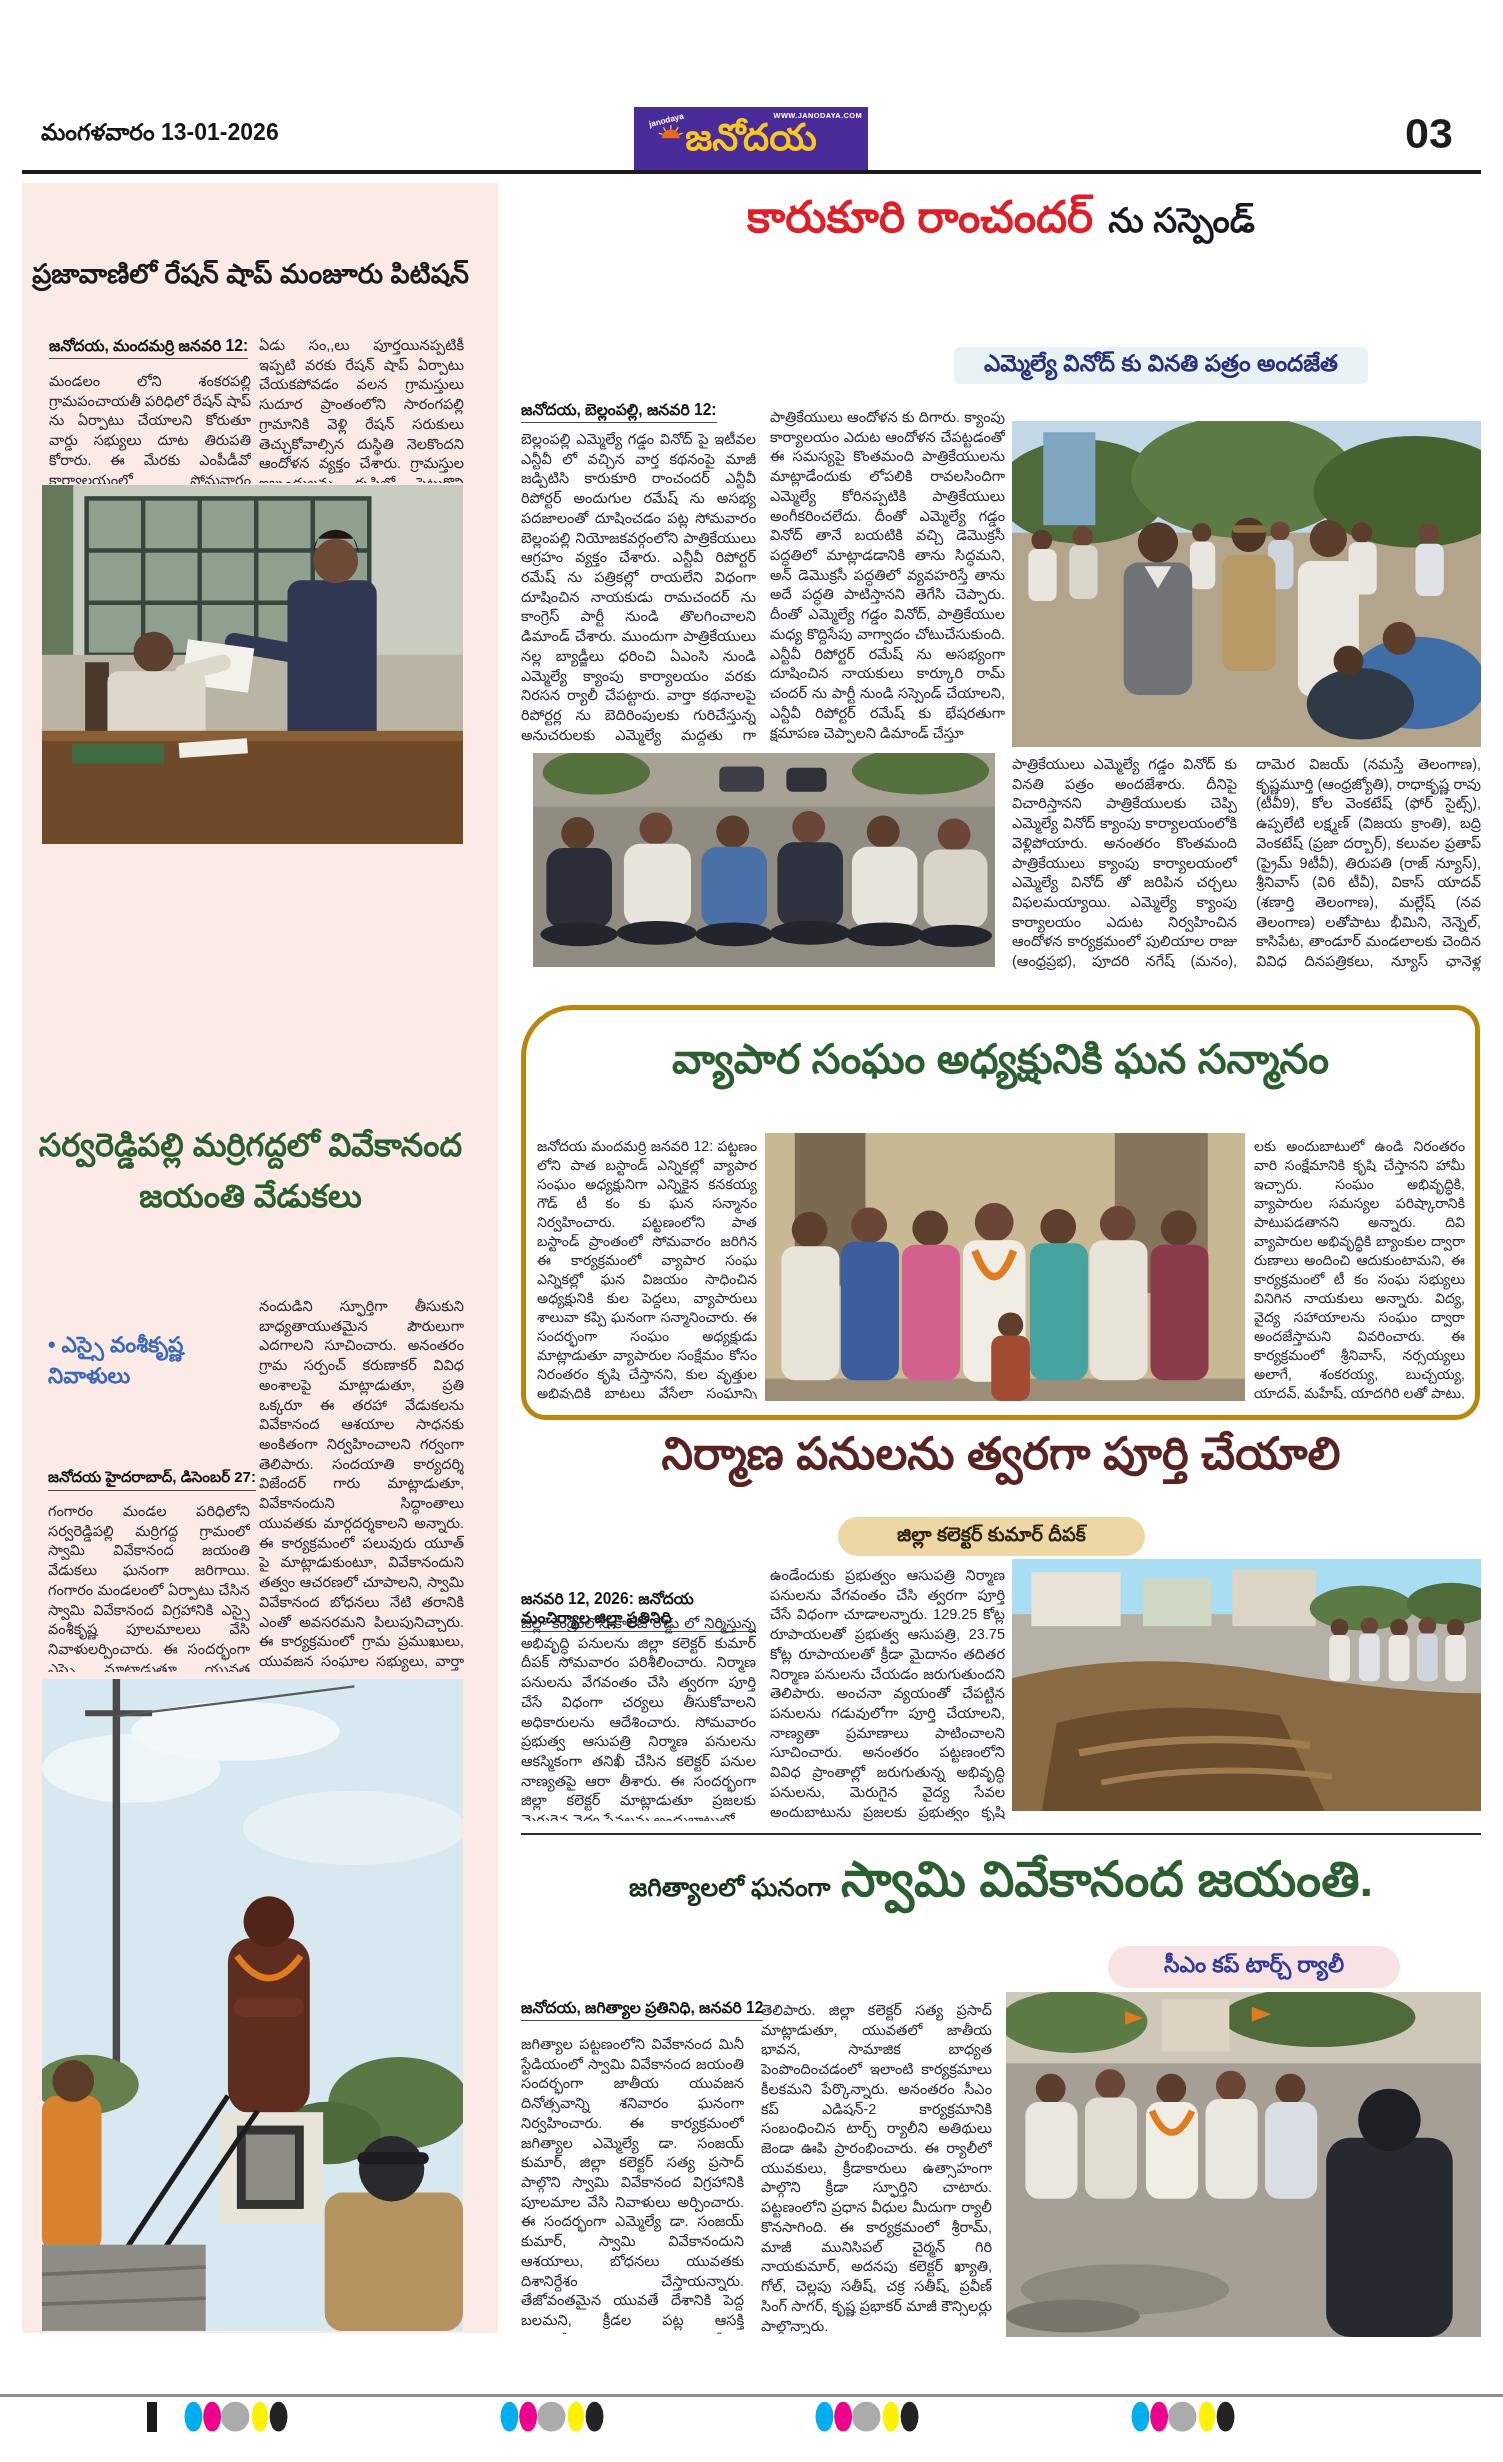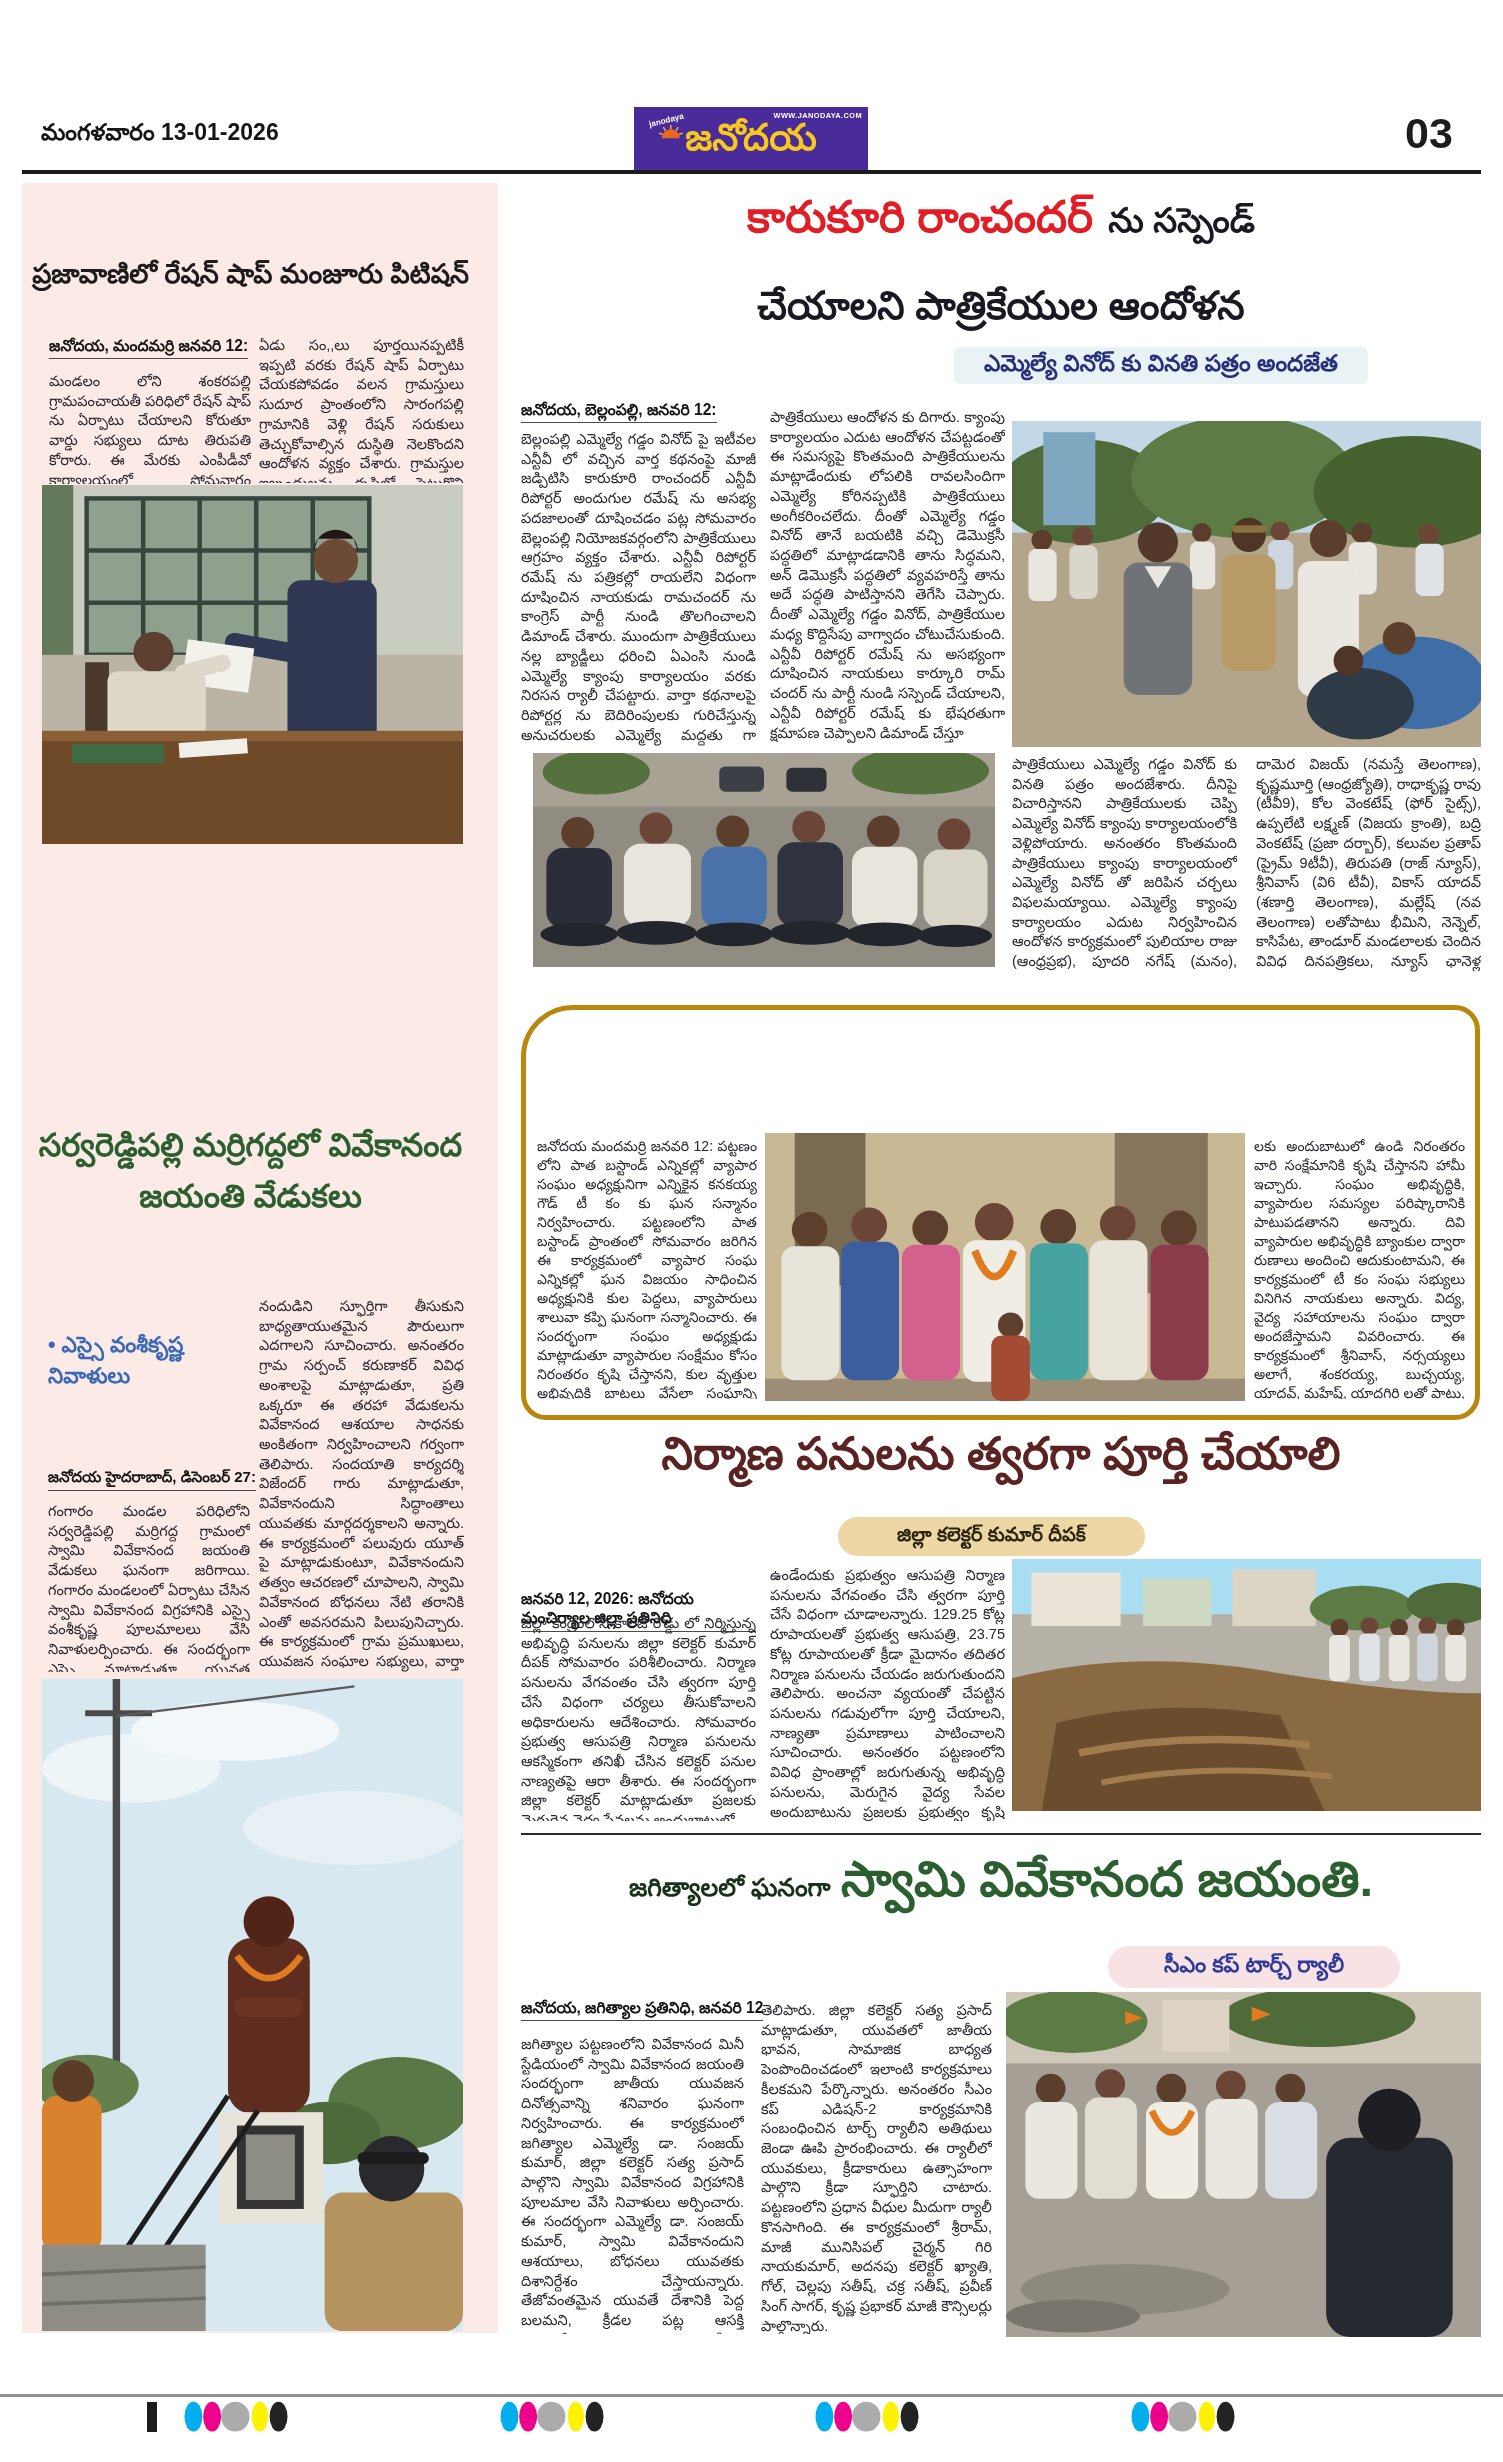--- a/index.html
+++ b/index.html
@@ -121,21 +121,20 @@
       <rect x="380" y="690" width="186" height="186" rx="24" fill="#b5945f"></rect>
       <circle cx="470" cy="658" r="44" fill="#2a2a2e"></circle>
       <rect x="424" y="636" width="96" height="16" rx="8" fill="#1d1d20"></rect>
     </svg>
   </div>
 
   <div class="abs" style="left:521px;top:192px;width:960px;height:88px;display:flex;align-items:baseline;justify-content:center;gap:15px;">
     <span class="hl" style="font-size:44px;color:#E11D26;">కారుకూరి రాంచందర్</span>
     <span class="hl" style="font-size:34px;color:#191923;">ను సస్పెండ్</span>
   </div>
-  <div class="abs hl center" style="left:521px;top:284px;width:960px;font-size:39px;color:#191923;">చేయాలని పాత్రికేయుల ఆందోళన</div>
 
   <div class="pill" style="left:954px;top:347px;width:414px;height:37px;background:#E9F3F5;border-radius:6px;font-size:23px;color:#28307F;">ఎమ్మెల్యే వినోద్ కు వినతి పత్రం అందజేత</div>
 
   <div class="byline" style="left:521px;top:400px;">జనోదయ, బెల్లంపల్లి, జనవరి 12:</div>
   <div class="body-col" style="left:521px;top:430px;width:235px;height:319px;">బెల్లంపల్లి ఎమ్మెల్యే గడ్డం వినోద్ పై ఇటీవల ఎన్టీవీ లో వచ్చిన వార్త కథనంపై మాజీ జడ్పిటిసి కారుకూరి రాంచందర్ ఎన్టీవీ రిపోర్టర్ అందుగుల రమేష్ ను అసభ్య పదజాలంతో దూషించడం పట్ల సోమవారం బెల్లంపల్లి నియోజకవర్గంలోని పాత్రికేయులు ఆగ్రహం వ్యక్తం చేశారు. ఎన్టీవీ రిపోర్టర్ రమేష్ ను పత్రికల్లో రాయలేని విధంగా దూషించిన నాయకుడు రామచందర్ ను కాంగ్రెస్ పార్టీ నుండి తొలగించాలని డిమాండ్ చేశారు. ముందుగా పాత్రికేయులు నల్ల బ్యాడ్జీలు ధరించి ఏఎంసి నుండి ఎమ్మెల్యే క్యాంపు కార్యాలయం వరకు నిరసన ర్యాలీ చేపట్టారు. వార్తా కథనాలపై రిపోర్టర్ల ను బెదిరింపులకు గురిచేస్తున్న అనుచరులకు ఎమ్మెల్యే మద్దతు గా నిలుస్తున్నారని నినదిస్తూ</div>
   <div class="body-col" style="left:770px;top:408px;width:235px;height:341px;">పాత్రికేయులు ఆందోళన కు దిగారు. క్యాంపు కార్యాలయం ఎదుట ఆందోళన చేపట్టడంతో ఈ సమస్యపై కొంతమంది పాత్రికేయులను మాట్లాడేందుకు లోపలికి రావలసిందిగా ఎమ్మెల్యే కోరినప్పటికి పాత్రికేయులు అంగీకరించలేదు. దీంతో ఎమ్మెల్యే గడ్డం వినోద్ తానే బయటికి వచ్చి డెమొక్రసీ పద్ధతిలో మాట్లాడడానికి తాను సిద్ధమని, అన్ డెమొక్రసీ పద్ధతిలో వ్యవహరిస్తే తాను అదే పద్ధతి పాటిస్తానని తెగేసి చెప్పారు. దీంతో ఎమ్మెల్యే గడ్డం వినోద్, పాత్రికేయుల మధ్య కొద్దిసేపు వాగ్వాదం చోటుచేసుకుంది. ఎన్టీవీ రిపోర్టర్ రమేష్ ను అసభ్యంగా దూషించిన నాయకులు కార్కూరి రామ్ చందర్ ను పార్టీ నుండి సస్పెండ్ చేయాలని, ఎన్టీవీ రిపోర్టర్ రమేష్ కు భేషరతుగా క్షమాపణ చెప్పాలని డిమాండ్ చేస్తూ</div>
 
   <div class="photo" style="left:1012px;top:421px;width:469px;height:326px;">
     <svg viewBox="0 0 630 438" preserveAspectRatio="none">
       <rect width="630" height="438" fill="#b3a58c"></rect>
@@ -203,20 +202,21 @@
           <ellipse cx="166" cy="242" rx="54" ry="16"></ellipse>
         <ellipse cx="270" cy="244" rx="52" ry="16"></ellipse>
           <ellipse cx="372" cy="242" rx="54" ry="16"></ellipse>
         <ellipse cx="472" cy="244" rx="52" ry="16"></ellipse>
           <ellipse cx="566" cy="246" rx="50" ry="15"></ellipse>
       </g>
     </svg>
   </div>
 
   <div class="abs" style="left:521px;top:1005px;width:959px;height:415px;background:#ffffff;border:5.2px solid #B9870E;border-radius:52px 25px 25px 25px;box-sizing:border-box;"></div>
+  <div class="abs hl center" style="left:521px;top:1036px;width:959px;font-size:41px;color:#2B5F2F;">వ్యాపార సంఘం అధ్యక్షునికి ఘన సన్మానం</div>
   <div class="body-col" style="left:537px;top:1137px;width:220px;height:262px;font-size:14px;">జనోదయ మందమర్రి జనవరి 12: పట్టణం లోని పాత బస్టాండ్ ఎన్నికల్లో వ్యాపార సంఘం అధ్యక్షునిగా ఎన్నికైన కనకయ్య గౌడ్ టీ కం కు ఘన సన్మానం నిర్వహించారు. పట్టణంలోని పాత బస్టాండ్ ప్రాంతంలో సోమవారం జరిగిన ఈ కార్యక్రమంలో వ్యాపార సంఘ ఎన్నికల్లో ఘన విజయం సాధించిన అధ్యక్షునికి కుల పెద్దలు, వ్యాపారులు శాలువా కప్పి ఘనంగా సన్మానించారు. ఈ సందర్భంగా సంఘం అధ్యక్షుడు మాట్లాడుతూ వ్యాపారుల సంక్షేమం కోసం నిరంతరం కృషి చేస్తానని, కుల వృత్తుల అభివృద్ధికి బాటలు వేసేలా సంఘాన్ని నడిపిస్తానని హామీ ఇచ్చారు. ఎనీవేళల్లోనైనా గౌడ్ టీ కం వ్యాపారు</div>
   <div class="body-col" style="left:1254px;top:1137px;width:211px;height:262px;font-size:14px;">లకు అందుబాటులో ఉండి నిరంతరం వారి సంక్షేమానికి కృషి చేస్తానని హామీ ఇచ్చారు. సంఘం అభివృద్ధికి, వ్యాపారుల సమస్యల పరిష్కారానికి పాటుపడతానని అన్నారు. దివి వ్యాపారుల అభివృద్ధికి బ్యాంకుల ద్వారా రుణాలు అందించి ఆదుకుంటామని, ఈ కార్యక్రమంలో టీ కం సంఘ సభ్యులు వినిగిన నాయకులు అన్నారు. విద్య, వైద్య సహాయాలను సంఘం ద్వారా అందజేస్తామని వివరించారు. ఈ కార్యక్రమంలో శ్రీనివాస్, నర్సయ్యలు అలాగే, శంకరయ్య, బుచ్చయ్య, యాదవ్, మహేష్, యాదగిరి లతో పాటు, కొంతం రాజా, రంజిత్ లు పాల్గొన్నారు.</div>
 
   <div class="photo" style="left:765px;top:1133px;width:480px;height:268px;">
     <svg viewBox="0 0 645 360" preserveAspectRatio="none">
       <rect width="645" height="360" fill="#c9b894"></rect>
       <rect x="40" y="0" width="95" height="205" fill="#7b6a52"></rect>
       <rect x="470" y="0" width="125" height="215" fill="#86745c"></rect>
       <rect y="330" width="645" height="30" fill="#9b8d76"></rect>
       <g>

